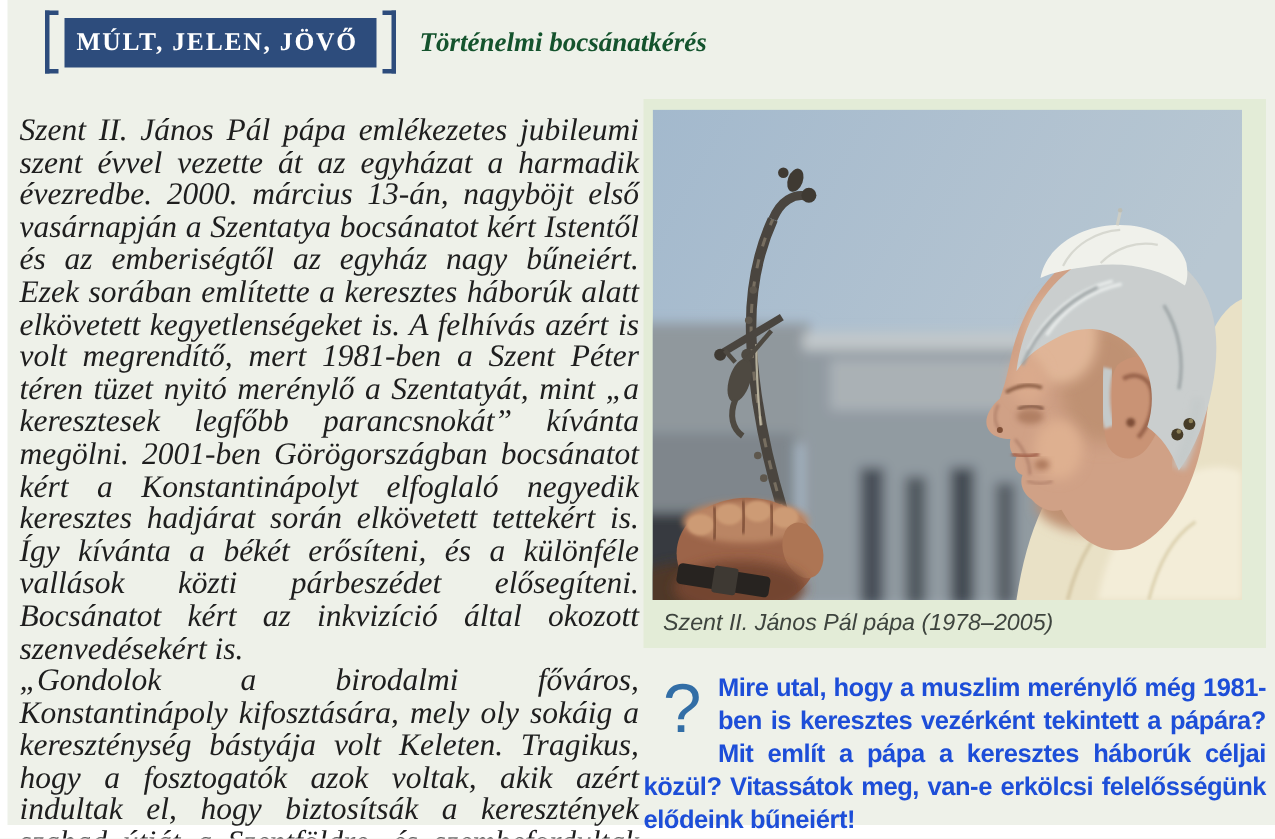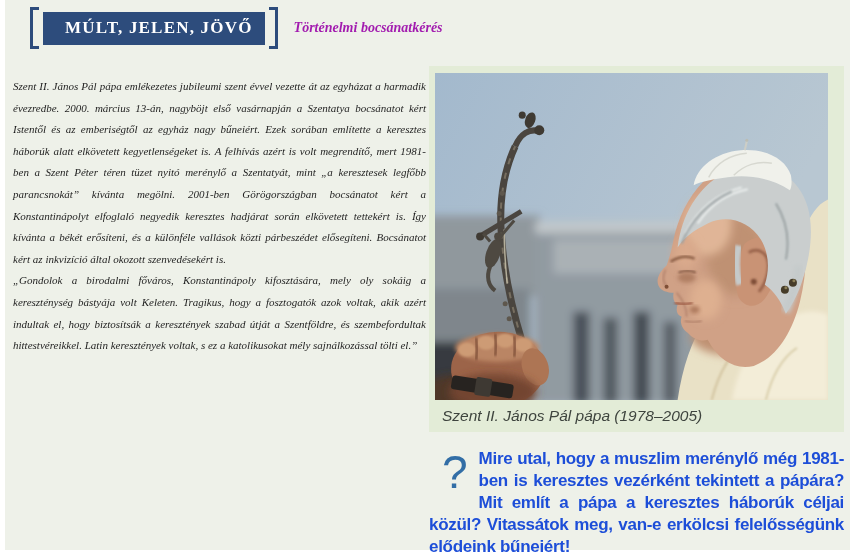--- a/index.html
+++ b/index.html
@@ -7,27 +7,27 @@
        font-family:"Liberation Serif", serif;}
   .page{position:relative;width:850px;height:559px;background:#ffffff;}
   .surface{position:absolute;left:5px;top:0;width:845px;height:550px;background:#eef1e9;}
 
   
   .header{position:absolute;left:30px;top:7px;display:flex;align-items:center;}
   .bracket{width:9px;height:42px;box-sizing:border-box;}
   .bracket.l{border:3px solid #2d4c7c;border-right:none;margin-right:4px;}
   .bracket.r{border:3px solid #2d4c7c;border-left:none;margin-left:4px;}
   .badge{background:#2d4c7c;color:#ffffff;font-weight:bold;font-size:17px;
-         letter-spacing:1.2px;padding:6px 12px 7px 22px;white-space:nowrap;}
-  .subtitle{margin-left:16px;font-weight:bold;font-style:italic;font-size:14px;
-            color:#a21caf;white-space:nowrap;}
+         letter-spacing:1.2px;padding:6px 12px 7px 8px;white-space:nowrap;}
+  .subtitle{margin-left:16px;font-weight:bold;font-style:italic;font-size:18px;
+            color:#14532d;white-space:nowrap;}
 
   
   .article{position:absolute;left:13px;top:76px;width:413px;color:#1e1e1e;}
-  .article p{margin:0;font-size:11px;line-height:21.6px;text-align:justify;}
+  .article p{margin:0;font-size:21px;line-height:21.6px;text-align:justify;}
   .article .lead, .article .quote{font-style:italic;}
   .article .quote{}
   .article .citation{font-style:normal;}
 
   
   .figure-panel{position:absolute;left:429px;top:66px;width:415px;height:366px;
                 background:#e3ecd7;}
   .photo-wrap{position:absolute;left:6px;top:7px;width:393px;height:327px;overflow:hidden;}
   .photo-wrap svg{display:block;}
   .figure-caption{position:absolute;left:0;bottom:0;width:100%;height:32px;

